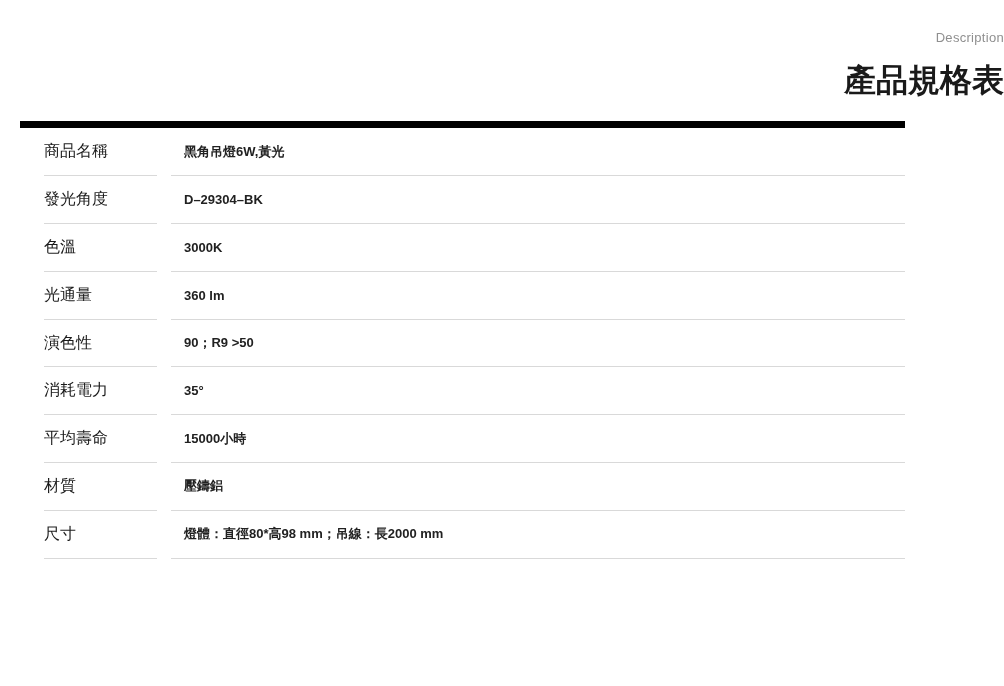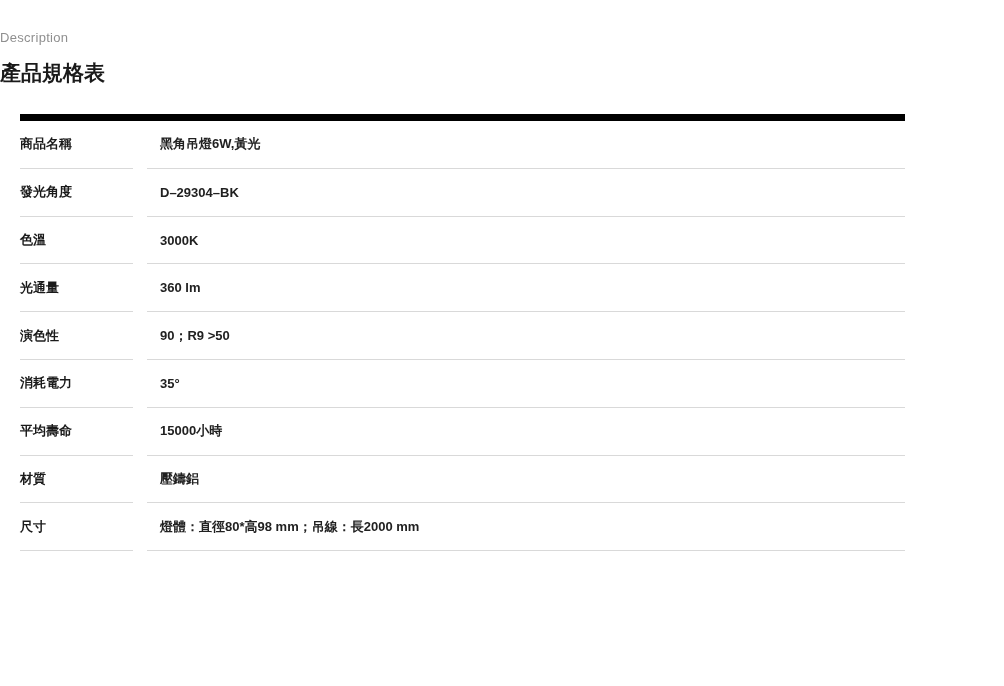--- a/index.html
+++ b/index.html
@@ -8,31 +8,31 @@
     background: var(--bg, #ffffff);
     font-family: "Liberation Sans", "DejaVu Sans", sans-serif;
   }
   body {
     width: 1004px;
     height: 686px;
     overflow: hidden;
     position: relative;
   }
   .header {
-    text-align: left;
+    text-align: right;
   }
   .eyebrow {
     padding-top: 30px;
     font-size: 13px;
     line-height: 15px;
     letter-spacing: 0.3px;
     color: var(--eyebrow-color, #8f8f8f);
   }
   .page-title {
-    font-size: 21px;
+    font-size: 32px;
     line-height: 28px;
     font-weight: 700;
     color: var(--title-color, #1a1a1a);
   }
   .spec-table {
     margin: 27px 0 0 20px;
     width: 885px;
   }
   .table-top-bar {
     height: 7px;
@@ -45,23 +45,24 @@
   }
   .spec-cell {
     height: 100%;
     display: flex;
     align-items: center;
     border-bottom: 1px solid var(--divider-color, #d9d9d9);
     box-sizing: border-box;
   }
   .spec-label {
     width: 113px;
-    font-size: 13px;
-    font-weight: 700;
+    font-size: 16px;
+    font-weight: 400;
     color: var(--label-color, #1a1a1a);
+    margin-left: 24px;
   }
   .col-gap {
     width: 14px;
     height: 100%;
     flex: none;
   }
   .spec-value {
     flex: 1;
     padding-left: 13px;
     font-size: 13px;

